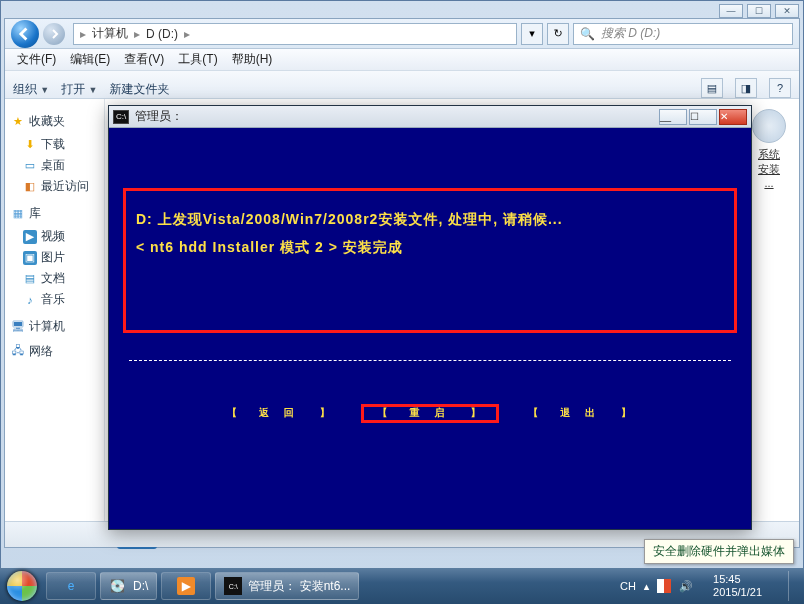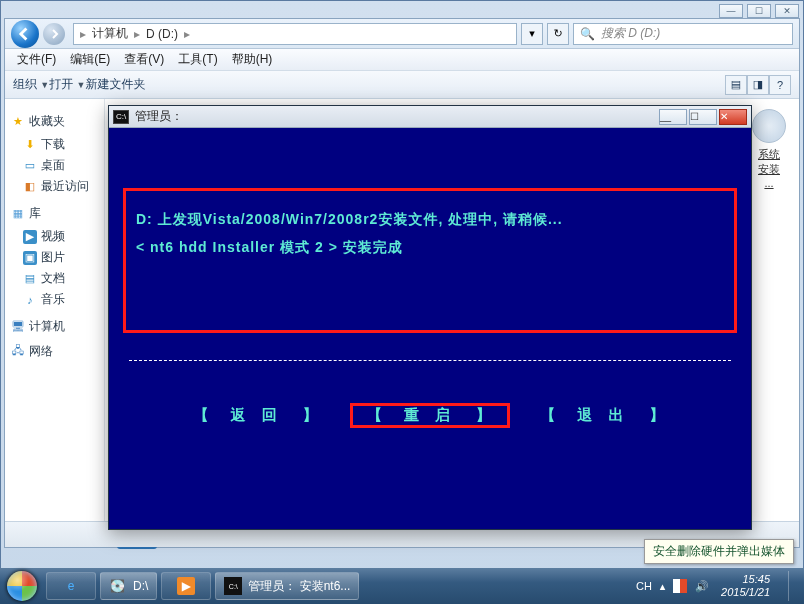--- a/index.html
+++ b/index.html
@@ -15,21 +15,21 @@
 .exp-nav { height: 30px; background: linear-gradient(#eaf2fb,#dce8f4); display: flex; align-items: center; padding: 0 6px; gap: 4px; border-bottom: 1px solid #b6c8da; }
 .nav-back { width: 28px; height: 28px; border-radius: 50%; background: radial-gradient(circle at 35% 30%, #9bd4ff, #1a74c9 60%, #0a4f92); display: flex; align-items: center; justify-content: center; color: #fff; font-size: 16px; }
 .nav-fwd { width: 22px; height: 22px; border-radius: 50%; background: radial-gradient(circle at 35% 30%, #d9e5f2, #a9bed4 60%, #8aa4bf); display: flex; align-items: center; justify-content: center; color: #fff; font-size: 12px; margin-right: 4px; }
 .addr { flex: 1; height: 22px; background: #fff; border: 1px solid #9ab3ca; display: flex; align-items: center; padding: 0 6px; font-size: 12px; color: #333; gap: 6px; }
 .addr .sep { color: #888; }
 .addr-refresh { width: 22px; height: 22px; border: 1px solid #9ab3ca; background: #eef4fa; display: flex; align-items: center; justify-content: center; font-size: 11px; }
 .search { width: 220px; height: 22px; background: #fff; border: 1px solid #9ab3ca; display: flex; align-items: center; padding: 0 6px; font-size: 12px; color: #888; font-style: italic; }
 .search .sico { margin-right: 6px; color: #4a7bb0; font-style: normal; }
 
 .exp-menu { height: 22px; background: linear-gradient(#fafcff,#e8eef6); display: flex; align-items: center; padding: 0 12px; gap: 14px; font-size: 12px; color: #222; border-bottom: 1px solid #d2dde8; }
-.exp-tool { height: 28px; background: linear-gradient(#f6f9fd,#e4ecf5); display: flex; align-items: center; padding: 0 8px; font-size: 12px; color: #1f3b5a; border-bottom: 1px solid #c6d4e2; }
+.exp-tool { height: 28px; background: linear-gradient(#f6f9fd,#e4ecf5); display: flex; align-items: flex-end; padding: 0 8px; gap: 12px; font-size: 12px; color: #1f3b5a; border-bottom: 1px solid #c6d4e2; }
 .exp-tool .arr { font-size: 9px; color: #456; }
 .exp-tool .spacer { flex:1; }
 .exp-tool .vbtn { width: 22px; height: 20px; border: 1px solid #b0c2d4; background: #eef4fa; font-size: 11px; display:flex;align-items:center;justify-content:center; }
 
 .exp-body { position: absolute; top: 80px; bottom: 26px; left: 0; right: 0; display: flex; }
 .sidebar { width: 100px; background: #fff; border-right: 1px solid #e0e6ec; padding: 6px 4px; font-size: 12px; overflow: hidden; }
 .sb-group { font-weight: 400; color: #2a3a4a; margin: 8px 0 4px 2px; display:flex; align-items:center; gap:4px; }
 .sb-item { display: flex; align-items: center; gap: 4px; padding: 2px 0 2px 14px; color: #2a3a4a; }
 .sb-ico { width: 14px; height: 14px; display:inline-flex; align-items:center; justify-content:center; font-size:11px; }
 .star{color:#f0b000} .dl{color:#f0b000} .desk{color:#3a8fc8} .recent{color:#d97a2a}
@@ -48,40 +48,40 @@
 
 .statusbar { position:absolute; left:0; right:0; bottom:0; height:26px; background:linear-gradient(#eef4fa,#e0e8f0); border-top:1px solid #c6d4e2; font-size:11px; color:#444; display:flex; align-items:center; padding:0 10px; gap:28px; }
 
 
 .console-win { position:absolute; left:108px; top:105px; width:644px; height:425px; border:1px solid #234; background:#000080; box-shadow:0 4px 18px rgba(0,0,0,.4); }
 .console-title { height:22px; background:linear-gradient(#e9eef5,#d3dce6); display:flex; align-items:center; padding:0 4px; font-size:12px; color:#222; border-bottom:1px solid #9ab; }
 .console-title .cico{ width:16px;height:14px;background:#111;color:#fff;font-size:8px;display:flex;align-items:center;justify-content:center;margin-right:6px;border:1px solid #444;}
 .console-title .spacer{flex:1}
 .console-title .cbtn{ width:28px;height:16px;border:1px solid #8aa4bf;background:linear-gradient(#f6f9fc,#dbe6f0);font-size:10px;line-height:14px;text-align:left;margin-left:2px;color:#333;}
 .console-title .cbtn.close{ background:linear-gradient(#f08a7a,#d23b24); color:#fff; border-color:#a02a18;}
-.console-body { position:absolute; top:22px; bottom:0; left:0; right:0; background:#000080; color:#5eead4; font-family: "NSimSun","SimSun","Courier New",monospace; font-size:14px; overflow:hidden; }
+.console-body { position:absolute; top:22px; bottom:0; left:0; right:0; background:#000080; color:#fde047; font-family: "NSimSun","SimSun","Courier New",monospace; font-size:14px; overflow:hidden; }
 .redbox { position:absolute; left:14px; top:60px; right:14px; height:145px; border:3px solid #ff1a1a; padding:10px 10px; }
 .redbox div { margin:10px 0; font-weight:bold; letter-spacing:1px; }
 .hr { position:absolute; left:20px; right:20px; top:232px; border-top:1px dashed #fff; }
-.btns { position:absolute; left:0; right:0; top:278px; text-align:center; font-weight:bold; letter-spacing:6px; font-size:15px; }
+.btns { position:absolute; left:0; right:0; top:278px; text-align:center; font-weight:bold; letter-spacing:6px; font-size:10px; }
 .btns span{ margin:0 10px; }
 .btns .brk{ letter-spacing:2px; }
 .rb { border:3px solid #ff1a1a; padding:0 4px 2px; letter-spacing:6px; }
 
 
 .taskbar { position:absolute; left:0; right:0; bottom:0; height:36px; background:linear-gradient(#5c7ea0 0%, #345a80 40%, #274b6e 100%); display:flex; align-items:center; padding-right:6px; }
 .start { width:44px; height:36px; display:flex; align-items:center; justify-content:center; }
 .orb { width:30px; height:30px; border-radius:50%; background:radial-gradient(circle at 35% 30%, #fff8, #0000 40%), conic-gradient(#e24a2a 0 90deg,#6cc24a 90deg 180deg,#2a8fe2 180deg 270deg,#f0c22a 270deg 360deg); box-shadow:0 0 6px #9cf inset,0 0 4px #000; }
 .tbtn { height:28px; min-width:50px; margin:0 2px; border:1px solid rgba(255,255,255,.2); border-radius:3px; background:linear-gradient(rgba(255,255,255,.15),rgba(255,255,255,.05)); display:flex; align-items:center; justify-content:center; padding:0 8px; color:#fff; font-size:12px; gap:6px; }
 .tbtn.active{ background:linear-gradient(rgba(255,255,255,.35),rgba(255,255,255,.12)); }
 .tbtn .ti{width:18px;height:18px;display:inline-flex;align-items:center;justify-content:center;font-size:12px;}
 .ie{ color:#4ab0ff; }
 .tray { margin-left:auto; display:flex; align-items:center; gap:8px; color:#fff; font-size:11px; }
 .tray .flag{width:14px;height:14px;display:inline-block;background:linear-gradient(90deg,#fff 50%,#e24a2a 50%);}
-.clock{ text-align:right; line-height:13px; font-size:11px; margin:0 4px;font-style:italic; }
+.clock{ text-align:left; line-height:13px; font-size:11px; margin:0 12px; }
 .showdesk{ width:10px; height:30px; border-left:1px solid rgba(255,255,255,.3); margin-left:6px; }
 
 .balloon { position:absolute; right:10px; bottom:40px; background:#fffff0; border:1px solid #999; padding:3px 8px; font-size:12px; color:#14532d; box-shadow:1px 1px 3px rgba(0,0,0,.3); }
 </style>
 </head>
 <body>
 
 <div class="outer-frame">
   <div class="outer-titlebar">
     <div class="wbtn">—</div>

